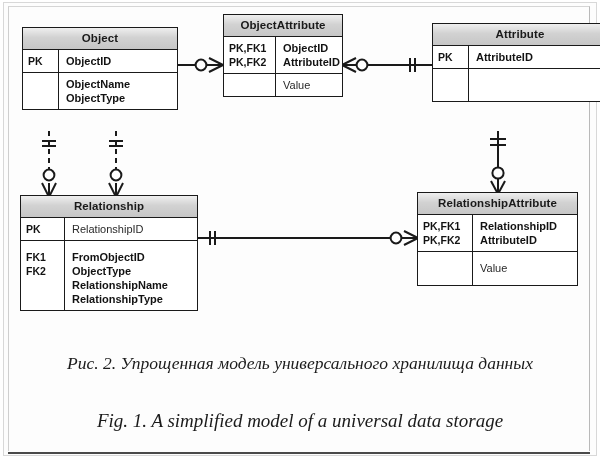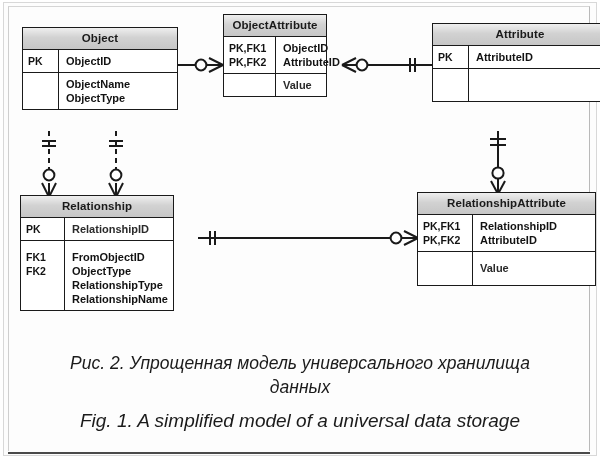--- a/index.html
+++ b/index.html
@@ -83,34 +83,34 @@
     box-sizing: border-box;
     padding: 4px 4px 4px 7px;
     font-size: 11px;
     font-weight: 600;
     color: #121212;
     line-height: 14px;
     white-space: nowrap;
     flex: 1 1 auto;
   }
   .field-col.light {
-    font-weight: 700;
+    font-weight: 400;
     color: #2a2a2a;
   }
   .key-col .ln, .field-col .ln { display: block; }
 
   
   .conn { position: absolute; z-index: 2; }
   .conn svg { display: block; overflow: visible; }
 
   
   .caption {
     position: absolute;
     text-align: center;
-    font-family: Liberation Sans, sans-serif;
+    font-family: Liberation Serif, serif;
     font-style: italic;
     color: #1b1b1b;
   }
   #caption-ru {
     left: 40px; top: 351px; width: 520px;
     font-size: 17.5px;
     line-height: 24px;
   }
   #caption-en {
     left: 20px; top: 409px; width: 560px;
@@ -208,21 +208,21 @@
     </div>
     <div class="ent-section">
       <div class="key-col" style="width:36px;">&nbsp;</div>
       <div class="field-col">
         <span class="ln">ObjectName</span>
         <span class="ln">ObjectType</span>
       </div>
     </div>
   </div>
 
-  <div class="entity" style="left:223px; top:14px; width:104px;">
+  <div class="entity" style="left:223px; top:14px; width:120px;">
     <div class="ent-title">ObjectAttribute</div>
     <div class="ent-section">
       <div class="key-col" style="width:52px;">
         <span class="ln">PK,FK1</span>
         <span class="ln">PK,FK2</span>
       </div>
       <div class="field-col">
         <span class="ln">ObjectID</span>
         <span class="ln">AttributeID</span>
       </div>
@@ -243,45 +243,45 @@
         </div>
       <div class="field-col">
           <span class="ln">AttributeID</span>
         </div>
     </div>
     <div class="ent-section" style="height:33px;">
       <div class="key-col" style="width:36px;">&nbsp;</div>
     </div>
   </div>
 
-  <div class="entity" style="left:20px; top:195px; width:154px;">
+  <div class="entity" style="left:20px; top:195px; width:178px;">
     <div class="ent-title">Relationship</div>
     <div class="ent-section">
       <div class="key-col" style="width:44px;">
           <span class="ln">PK</span>
         </div>
       <div class="field-col light">
           <span class="ln">RelationshipID</span>
         </div>
     </div>
     <div class="ent-section">
       <div class="key-col" style="width:44px; padding-top:9px;">
         <span class="ln">FK1</span>
         <span class="ln">FK2</span>
       </div>
       <div class="field-col" style="padding-top:9px;">
         <span class="ln">FromObjectID</span>
         <span class="ln">ObjectType</span>
+        <span class="ln">RelationshipName</span>
         <span class="ln">RelationshipType</span>
-        <span class="ln">RelationshipName</span>
-      </div>
-    </div>
-  </div>
-
-  <div class="entity" style="left:417px; top:192px; width:179px;">
+      </div>
+    </div>
+  </div>
+
+  <div class="entity" style="left:417px; top:192px; width:161px;">
     <div class="ent-title">RelationshipAttribute</div>
     <div class="ent-section">
       <div class="key-col" style="width:55px;">
         <span class="ln">PK,FK1</span>
         <span class="ln">PK,FK2</span>
       </div>
       <div class="field-col">
         <span class="ln">RelationshipID</span>
         <span class="ln">AttributeID</span>
       </div>

